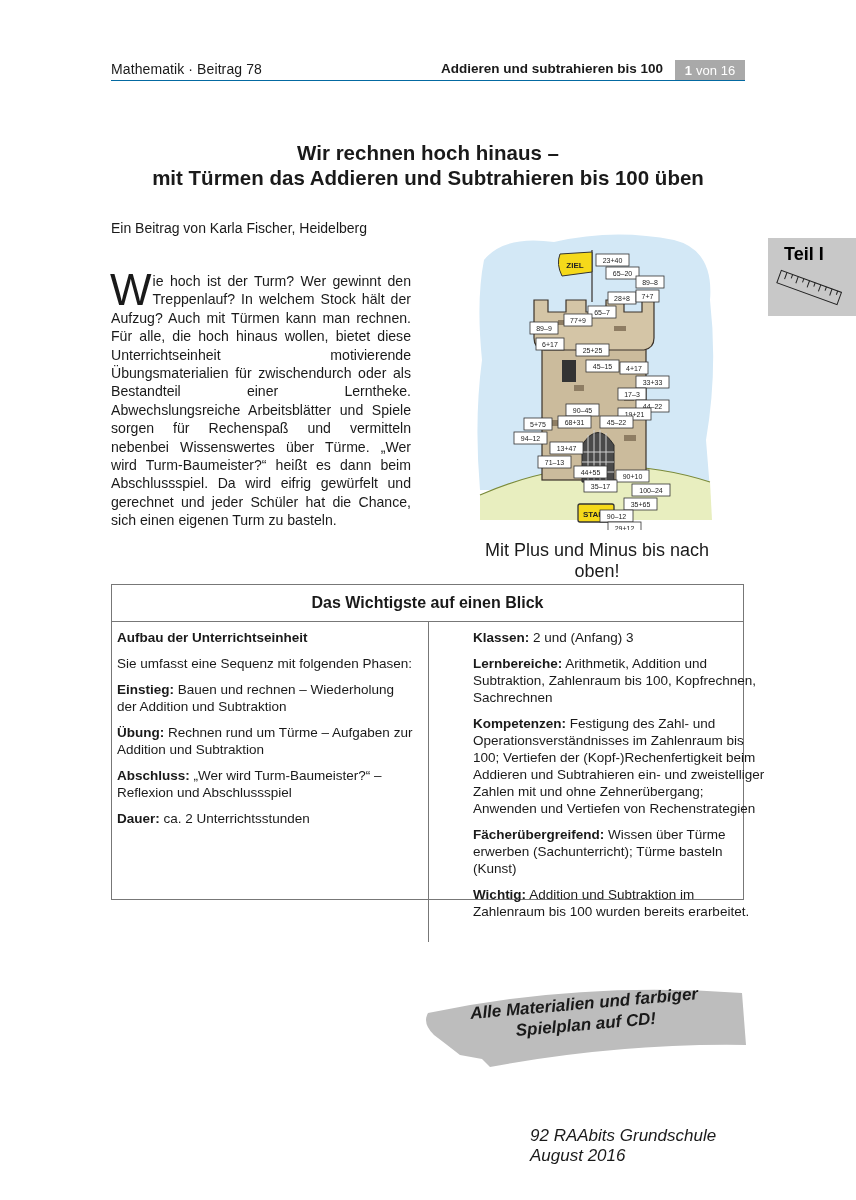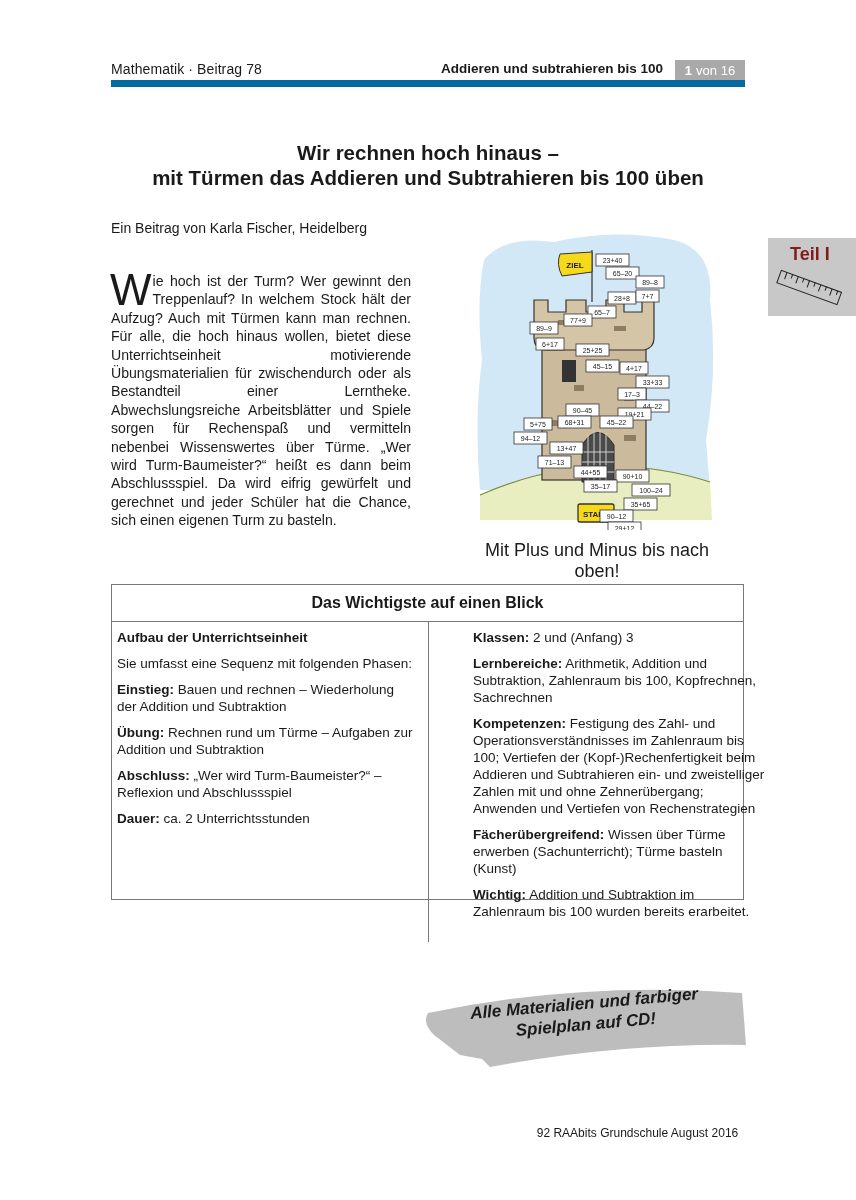--- a/index.html
+++ b/index.html
@@ -1,30 +1,30 @@
 <!DOCTYPE html>
 <html><head>
 <meta charset="utf-8">
 <style>
   html, body { margin:0; padding:0; background:#ffffff; }
   body { width:856px; height:1200px; position:relative; overflow:hidden; color:#1a1a1a;
          font-family:"Liberation Sans", sans-serif; }
   .abs { position:absolute; }
 
   
-  .hdr { left:111px; top:60px; width:634px; height:20px; border-bottom:7px solid #0369a1;text-align:right; }
+  .hdr { left:111px; top:60px; width:634px; height:20px; border-bottom:1px solid #0369a1;text-align:right; }
   .hdr-left { left:0; top:1px; font-size:14px; letter-spacing:0.1px; }
   .hdr-right { right:82px; top:1px; font-size:13.5px; font-weight:bold; }
   .hdr-page { right:0; top:0; width:70px; height:20px; background:#a9a9a9; color:#fff; font-size:13px;
               display:flex; align-items:center; justify-content:center; gap:4px; }
   .hdr-page b { font-weight:bold; }
 
   
   .side-tab { left:768px; top:238px; width:88px; height:78px; background:#c8c8c8; }
-  .side-tab .lbl { position:absolute; left:16px; top:6px; font-size:18px; font-weight:bold; color:#7f1d1d;margin-left:6px; }
+  .side-tab .lbl { position:absolute; left:16px; top:6px; font-size:18px; font-weight:bold; color:#000000; }
   .side-tab svg { position:absolute; left:6px; top:30px; }
 
   
   .title { left:100px; top:140px; width:656px; text-align:center; font-size:20.5px; font-weight:bold; line-height:25px; }
   .byline { left:111px; top:220px; font-size:14px;text-align:center; }
 
   
   .intro { left:111px; top:272px; width:300px; font-size:14.1px; line-height:18.4px; text-align:justify; hyphens:none; }
   .intro .dropcap { float:left; font-size:44px; line-height:36px; margin:0 1px -4px -1px; font-weight:normal; }
 
@@ -41,21 +41,21 @@
   .col.left { left:5px; width:296px; }
   .col.right { left:328px; width:296px;margin-left:33px; }
   .col p { margin:0 0 9px 0; }
   .col .k { font-weight:bold; }
 
   
   .banner { left:420px; top:985px; width:330px; height:85px; }
   .banner-text { left:440px; top:993px; width:290px; text-align:center; font-size:17px; font-weight:bold;
                  font-style:italic; line-height:21px; transform:rotate(-5deg); transform-origin:center; }
 
-  .footer { left:530px; top:1126px; width:215px; text-align:center; font-size:12px; }
+  .footer { left:530px; top:1126px; width:215px; text-align:left; font-size:17px; font-style:italic; }
 </style>
 </head>
 <body>
 
 <div class="abs hdr">
   <span class="abs hdr-left">Mathematik · Beitrag 78</span>
   <span class="abs hdr-right">Addieren und subtrahieren bis 100</span>
   <div class="abs hdr-page">
     <b>1</b>
     <span>von 16</span>

